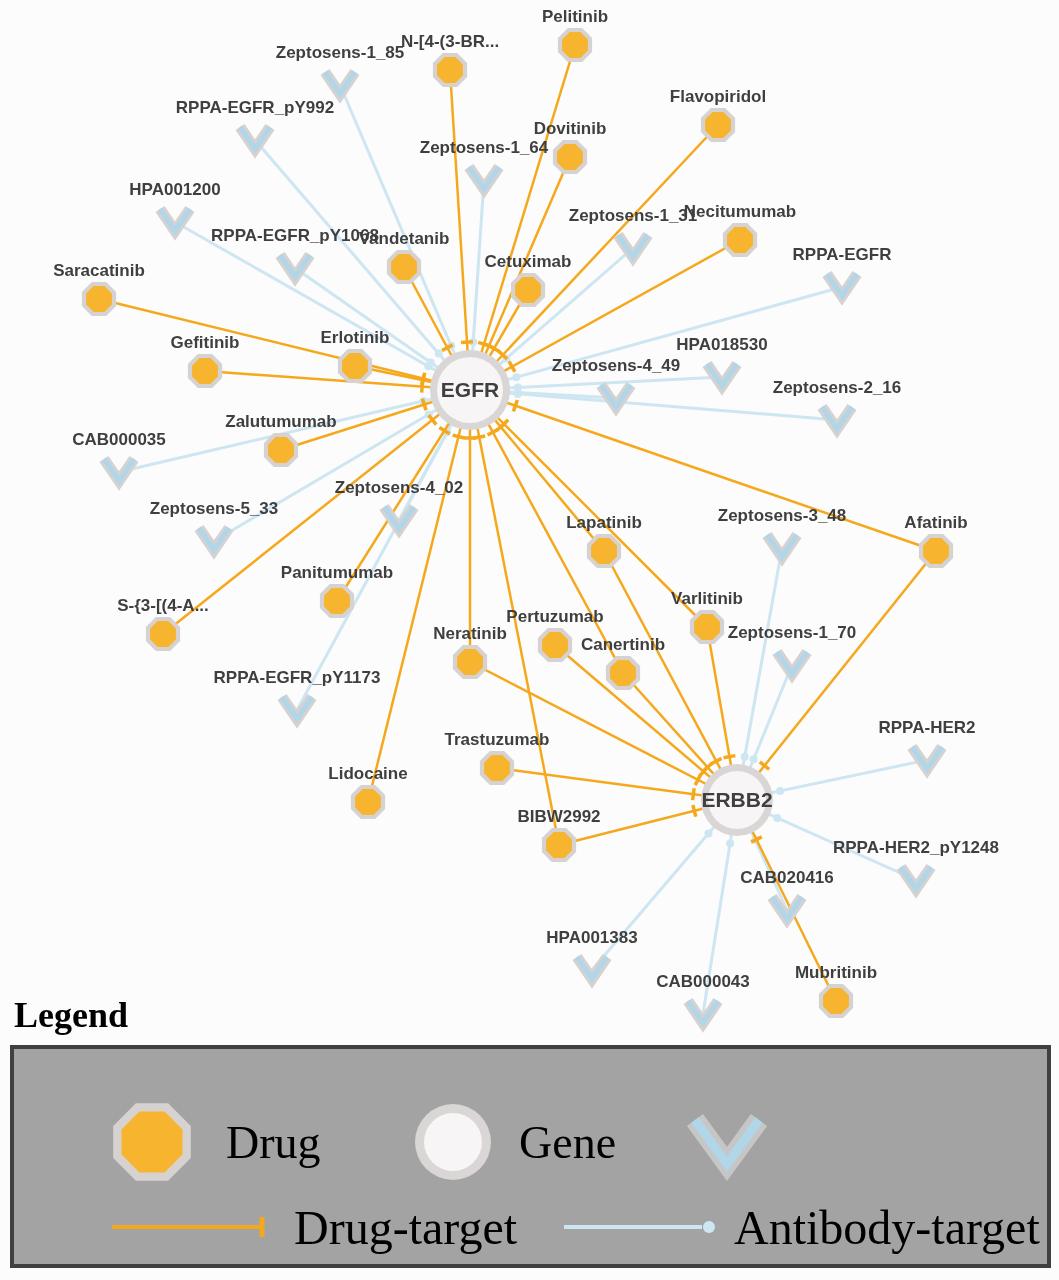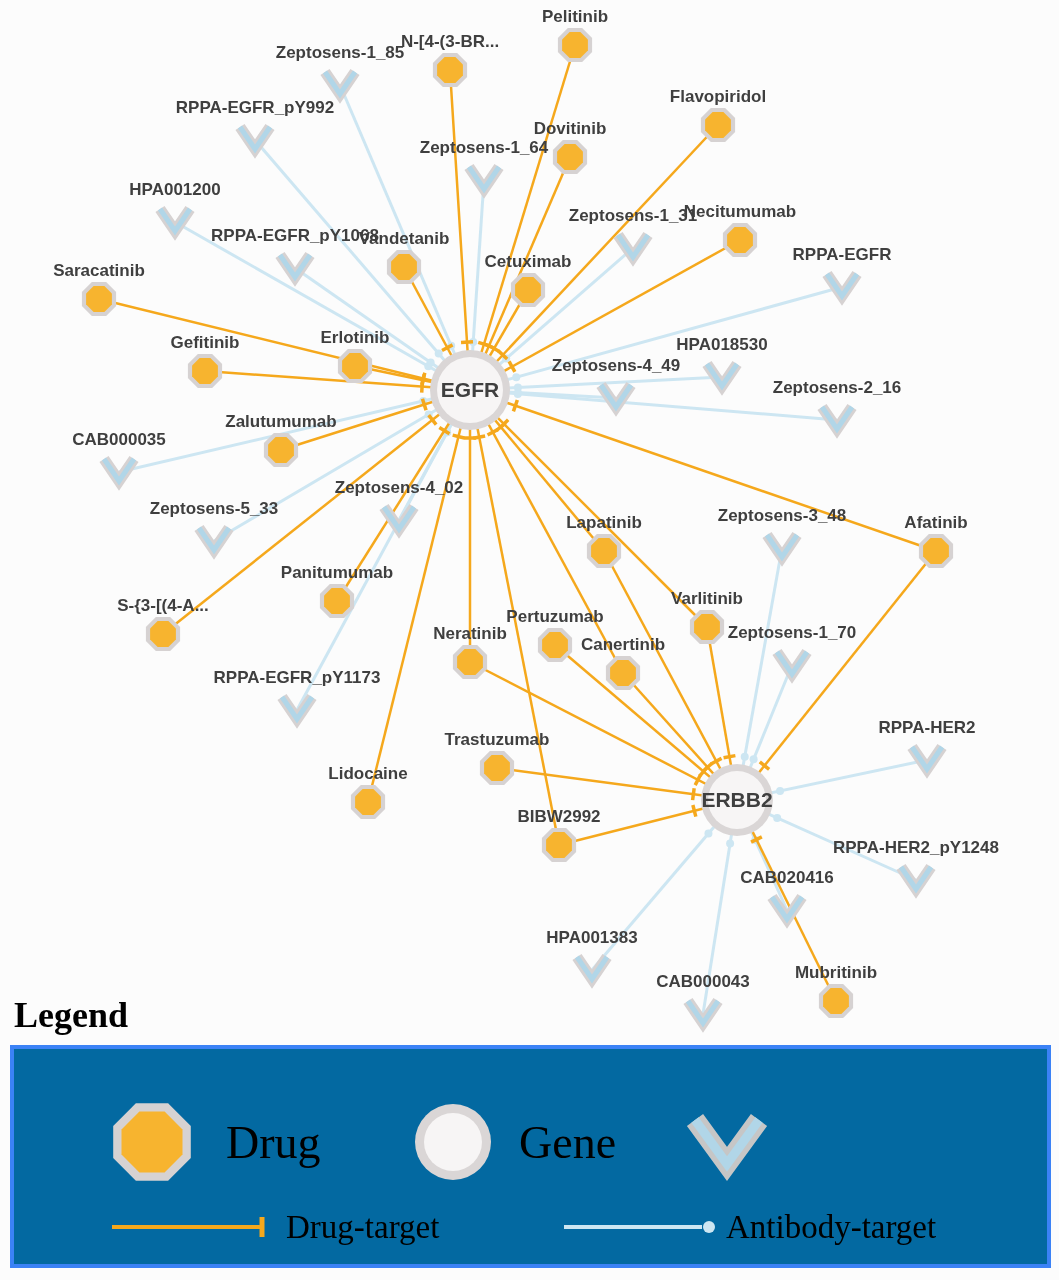--- a/index.html
+++ b/index.html
@@ -2,24 +2,24 @@
 <html><head>
 <meta charset="utf-8">
 <style>
   html,body{margin:0;padding:0;}
   body{width:1059px;height:1280px;background:#FCFCFC;font-family:"Liberation Sans",sans-serif;}
   .stage{position:relative;width:1059px;height:1280px;overflow:hidden;background:#FCFCFC;}
   #net{position:absolute;left:0;top:0;}
   .node-label{font-family:"Liberation Sans",sans-serif;font-weight:bold;font-size:17px;fill:#3F3F3F;}
   .gene-label{font-family:"Liberation Sans",sans-serif;font-weight:bold;font-size:21px;fill:#3F3F3F;}
   .legend-title{position:absolute;left:14px;top:994px;font-family:"Liberation Serif",serif;font-weight:bold;font-size:36px;color:#000;}
-  .legend-box{position:absolute;left:10px;top:1045px;width:1033px;height:215px;border:4px solid #3b82f6;background:#0369a1;}
+  .legend-box{position:absolute;left:10px;top:1045px;width:1033px;height:215px;border:4px solid #404040;background:#a3a3a3;}
   .legend-symbol{position:absolute;}
   .legend-node-label{position:absolute;font-family:"Liberation Serif",serif;font-size:46px;color:#000;transform:translateY(-50%);white-space:nowrap;}
-  .legend-edge-label{position:absolute;font-family:"Liberation Serif",serif;font-size:33px;color:#000;transform:translateY(-50%);white-space:nowrap;}
+  .legend-edge-label{position:absolute;font-family:"Liberation Serif",serif;font-size:48px;color:#000;transform:translateY(-50%);white-space:nowrap;margin-left:8px;}
 </style>
 </head>
 <body>
 
 <div class="stage">
 
   <svg id="net" width="1059" height="1280" viewBox="0 0 1059 1280">
       <line x1="470" y1="390" x2="340" y2="85" stroke="#CDE6F2" stroke-width="3"></line>
       <circle cx="451.17927484800975" cy="345.8436832972536" r="4" fill="#CDE6F2"></circle>
       <line x1="470" y1="390" x2="255" y2="140" stroke="#CDE6F2" stroke-width="3"></line>

